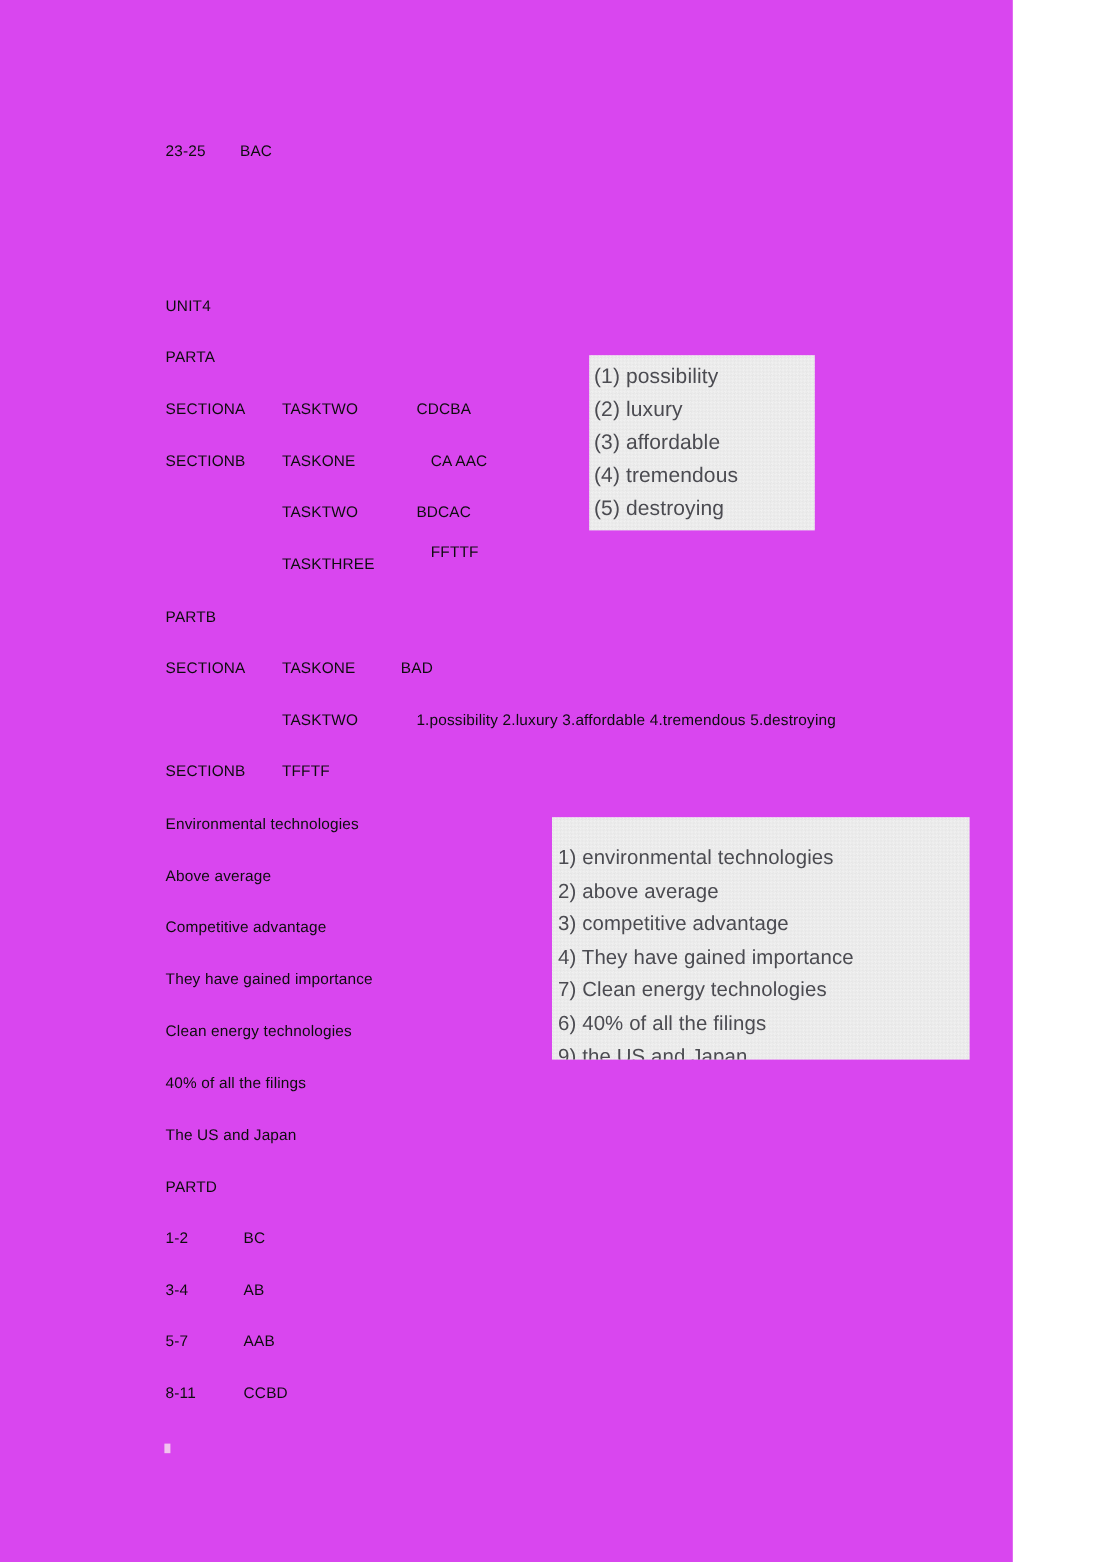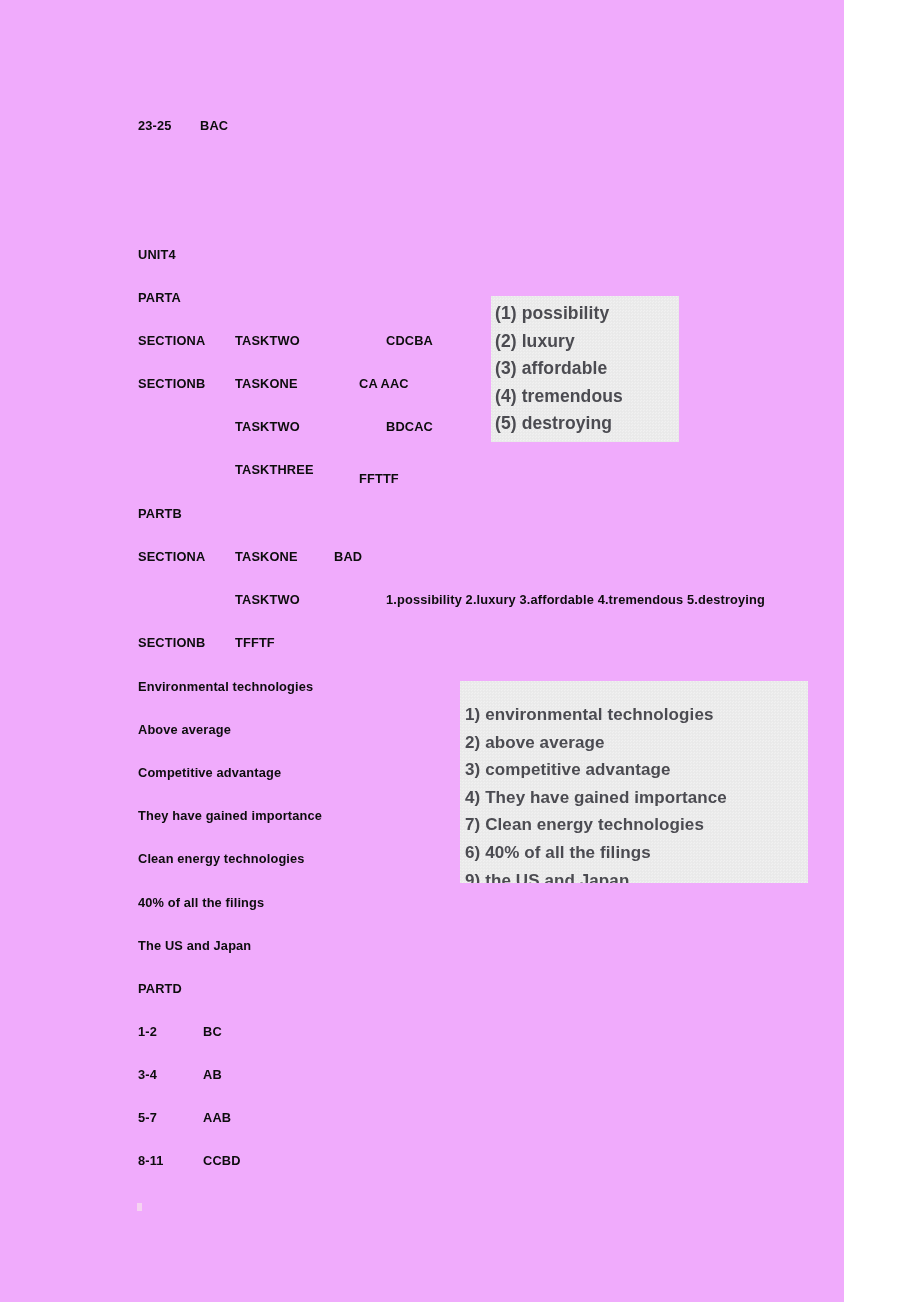--- a/index.html
+++ b/index.html
@@ -14,36 +14,35 @@
     font-family: "Liberation Sans", sans-serif;
     color: #000000;
     overflow: hidden;
   }
 
   #page {
     position: absolute;
     left: 0; top: 0;
     width: 844px;
     height: 1302px;
-    background: #f0abfc;
-    font-weight: bold;
+    background: #d946ef;
   }
 
   
   .doc-line {
     position: absolute;
     white-space: nowrap;
     font-size: 12.8px;
     line-height: 16px;
     color: #0d0d0d;
     letter-spacing: 0.15px;
   }
   .col-a { left: 138px; }
   .col-b { left: 235px; }
-  .col-c1 { left: 386px; text-align: center; }
+  .col-c1 { left: 347px; text-align: center; }
   .col-c2 { left: 332px; margin-left: 27px; }
 
   
   .embed-img {
     position: absolute;
     background: #ebebeb;
     color: #4b4b51;
     font-family: "Liberation Sans", sans-serif;
     box-sizing: border-box;
     overflow: hidden;
@@ -120,21 +119,21 @@
   <div class="doc-line col-c1" style="top:333px">CDCBA</div>
 
   <div class="doc-line col-a" style="top:376px">SECTIONB</div>
   <div class="doc-line col-b" style="top:376px">TASKONE</div>
   <div class="doc-line col-c2" style="top:376px">CA AAC</div>
 
   <div class="doc-line col-b" style="top:419px">TASKTWO</div>
   <div class="doc-line col-c1" style="top:419px">BDCAC</div>
 
   <div class="doc-line col-b" style="top:462px">TASKTHREE</div>
-  <div class="doc-line col-c2" style="top:471px">FFTTF</div>
+  <div class="doc-line col-c2" style="top:452px">FFTTF</div>
 
   <div class="doc-line col-a" style="top:506px">PARTB</div>
 
   <div class="doc-line col-a" style="top:549px">SECTIONA</div>
   <div class="doc-line col-b" style="top:549px">TASKONE</div>
   <div class="doc-line" style="top:549px; left:334px">BAD</div>
 
   <div class="doc-line col-b" style="top:592px">TASKTWO</div>
   <div class="doc-line col-c1" style="top:592px">1.possibility 2.luxury 3.affordable 4.tremendous 5.destroying</div>
 

